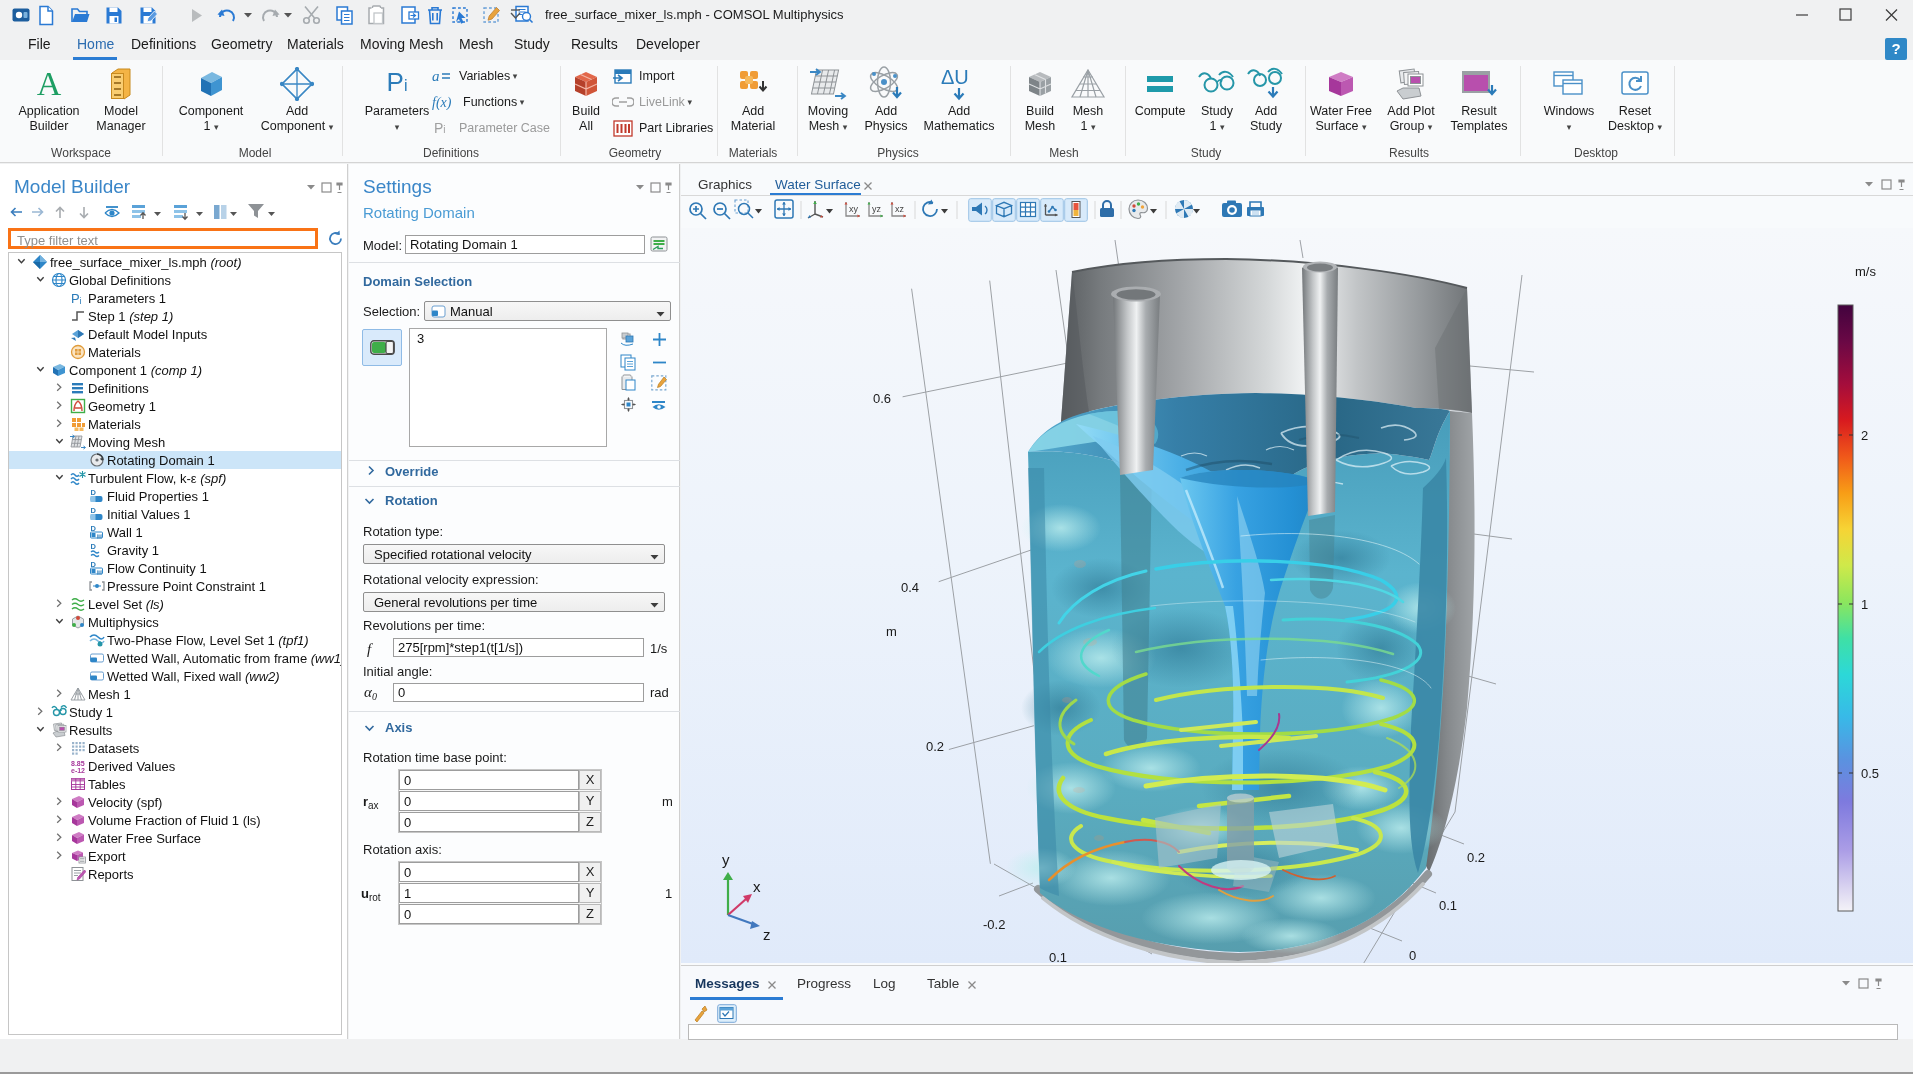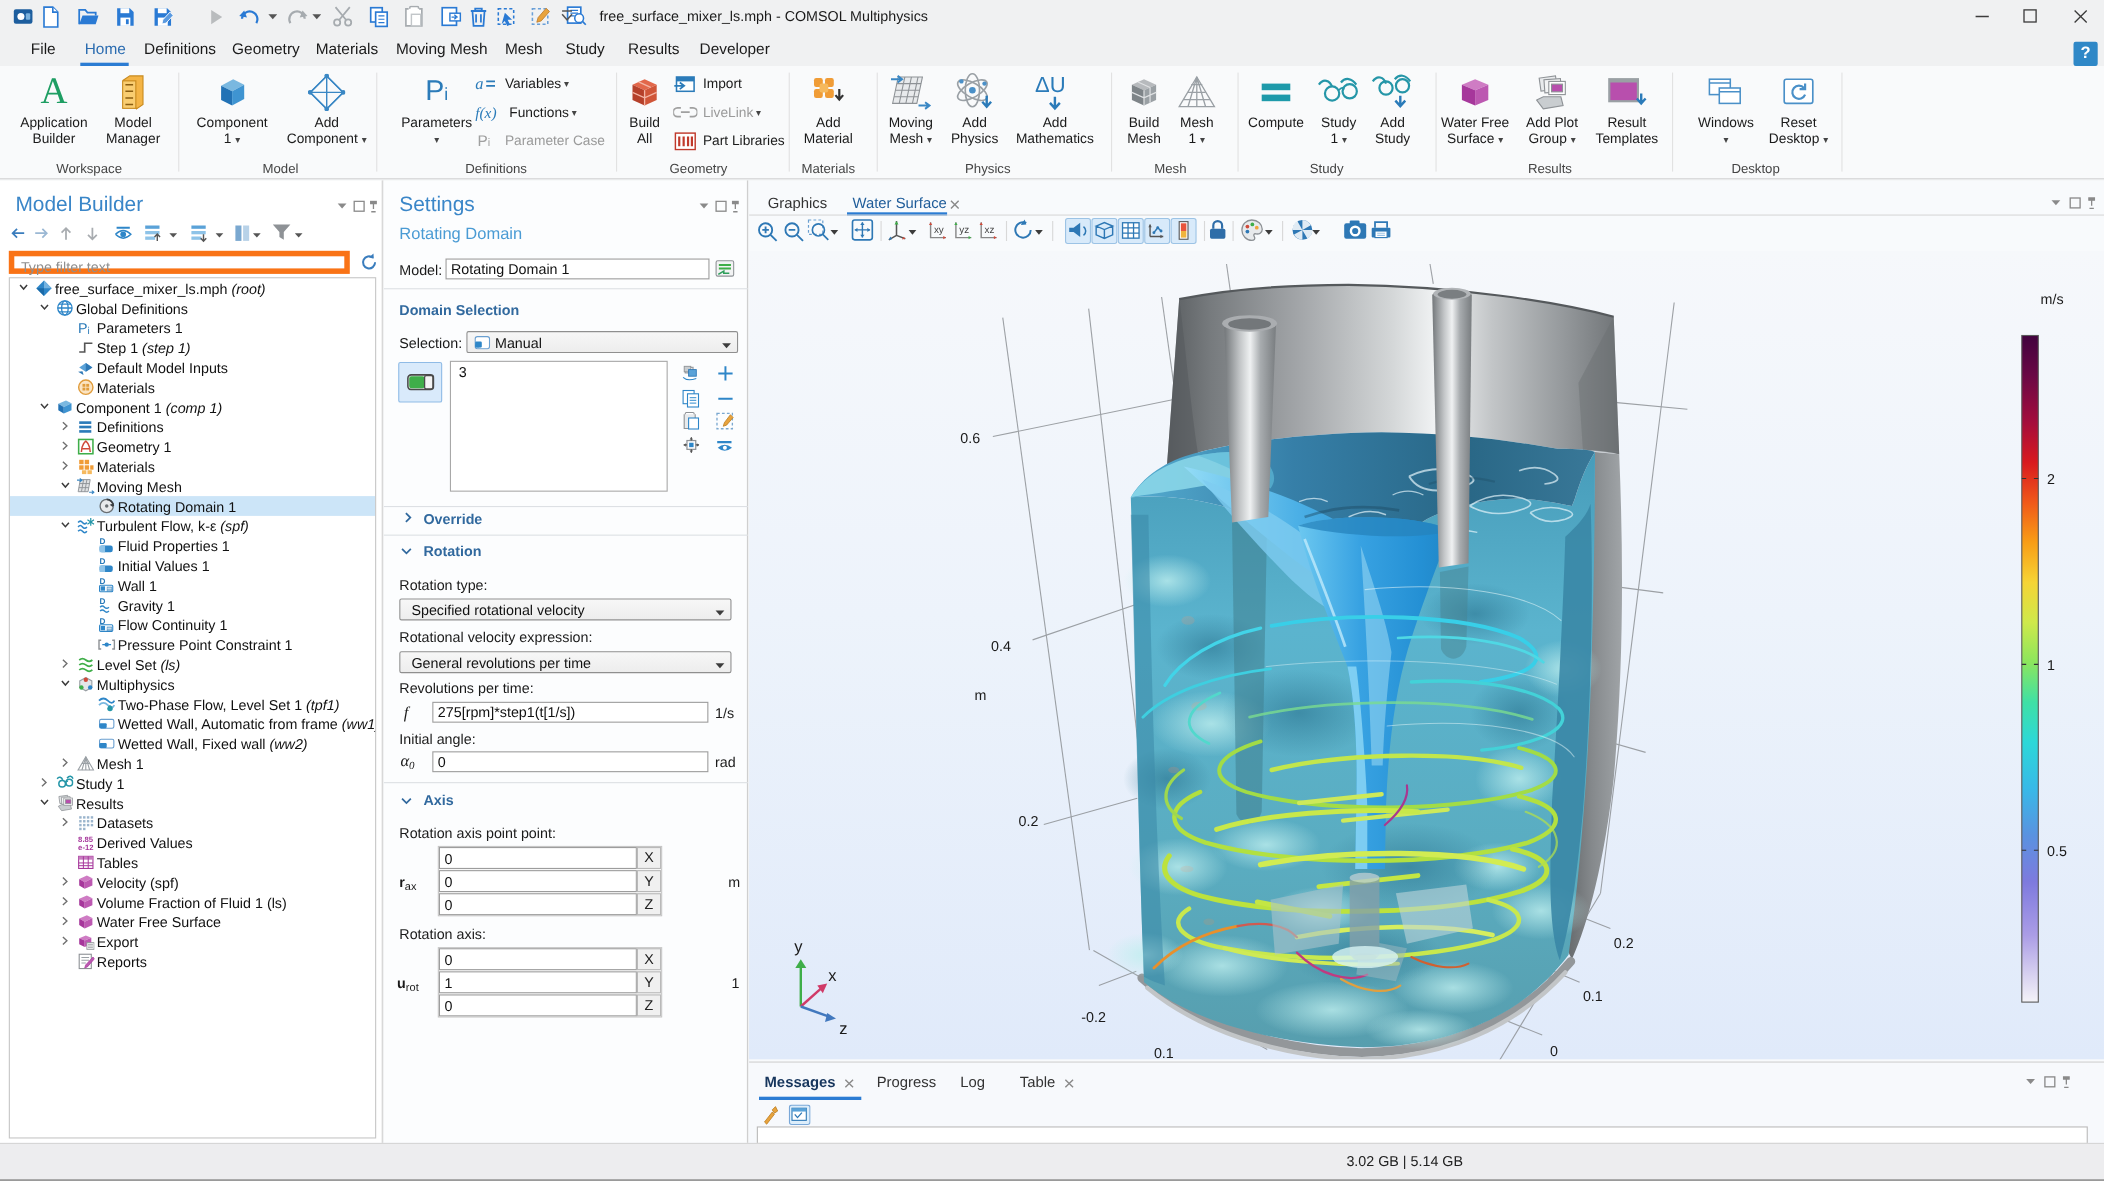--- a/index.html
+++ b/index.html
@@ -596,21 +596,21 @@
       <g transform="translate(206,2)" fill="#7aa8d0">
           <rect x="0" y="0" width="5.5" height="14"></rect>
           <rect x="7" y="0" width="5.5" height="14" fill="#b8d2e8"></rect>
         </g>
       <path transform="translate(222,9)" d="M0 0 l3.5 4 3.5 -4 z" fill="#555"></path>
       <g transform="translate(240,1)">
           <path d="M0 0 h16 l-6 7 v7 l-4 -2.5 v-4.5 z" fill="#8e9296"></path>
         </g>
       <path transform="translate(260,9)" d="M0 0 l3.5 4 3.5 -4 z" fill="#555"></path>
     </svg>
-    <div class="abs" style="left:8px;top:64px;width:310px;height:21px;border:5px solid #f97316;background:#fff;font-size:13px;color:#8f8f8f;padding:2px 6px;">Type filter text</div>
+    <div class="abs" style="left:8px;top:64px;width:310px;height:21px;border:3px solid #f97316;background:#fff;font-size:13px;color:#8f8f8f;padding:2px 6px;">Type filter text</div>
     <svg class="abs" style="left:327px;top:66px" width="17" height="17" viewBox="0 0 17 17">
         <path d="M14 8.5 a5.5 5.5 0 1 1 -2 -4.2" fill="none" stroke="#3a7dbd" stroke-width="1.8"></path>
         <path d="M12.5 0.5 l0.3 4.5 -4.4 -0.8 z" fill="#3a7dbd"></path>
       </svg>
     <div class="abs" id="treebox2">
     <div class="trow" style="top:0px">
           <svg class="chev" style="left:7px" viewBox="0 0 11 11">
             <use href="#c-open"></use>
           </svg>
           <svg class="tic" style="left:23px" viewBox="0 0 16 16">
@@ -980,21 +980,21 @@
     <div class="slbl" style="left:301px;top:477px">1/s</div>
     <div class="slbl" style="left:14px;top:500px">Initial angle:</div>
     <div class="slbl" style="left:15px;top:520px;font-style:italic;font-family:'Liberation Serif',serif;font-size:15px;">α<span style="font-size:10px;vertical-align:-3px">0</span></div>
     <div class="sfield" style="left:44px;top:519px;width:251px;height:19px">0</div>
     <div class="slbl" style="left:301px;top:521px">rad</div>
     <div class="hline" style="left:0px;top:547px;width:331px"></div>
     <svg class="abs" style="left:15px;top:559px" width="11" height="11" viewBox="0 0 11 11">
         <path d="M1.5 3 l4 4 4 -4" fill="none" stroke="#31699e" stroke-width="1.6"></path>
       </svg>
     <div class="shead" style="left:36px;top:556px">Axis</div>
-    <div class="slbl" style="left:14px;top:586px">Rotation axis point point:</div>
+    <div class="slbl" style="left:14px;top:586px">Rotation time base point:</div>
     <div class="abs" style="left:49px;top:605px;width:204px;height:64px;background:#f7f7f7;border:1px solid #c6c6c6;"></div>
     <div class="sfield" style="left:50px;top:606px;width:180px;height:20px">0</div>
       <div class="xyz" style="left:230px;top:606px;width:22px;height:20px">X</div>
     <div class="sfield" style="left:50px;top:627px;width:180px;height:20px">0</div>
       <div class="xyz" style="left:230px;top:627px;width:22px;height:20px">Y</div>
     <div class="sfield" style="left:50px;top:648px;width:180px;height:20px">0</div>
       <div class="xyz" style="left:230px;top:648px;width:22px;height:20px">Z</div>
     <div class="slbl" style="left:14px;top:630px;font-weight:700">r<span style="font-weight:400;font-size:10px;vertical-align:-3px">ax</span></div>
     <div class="slbl" style="left:313px;top:630px">m</div>
     <div class="slbl" style="left:14px;top:678px">Rotation axis:</div>
@@ -1437,17 +1437,14 @@
           <g transform="translate(24,0)">
             <rect x="0.7" y="0.7" width="18.6" height="17.6" rx="2" fill="#ddeefb" stroke="#7aa8d8"></rect>
             <rect x="3" y="3.5" width="13" height="11" fill="#fff" stroke="#2e78b5"></rect>
             <rect x="3" y="3.5" width="13" height="3" fill="#5aa2d8"></rect>
             <path d="M5.5 9 l2.5 3 4 -4.5" stroke="#2e78b5" fill="none" stroke-width="1.2"></path>
           </g>
         </svg>
       <div class="abs" style="left:7px;top:58px;width:1210px;height:16px;background:#fff;border:1px solid #b9b9b9;"></div>
     </div>
   </div>
-  <div class="abs" id="status">
-    <div class="abs" style="left:1224px;top:8px;font-size:13px;color:#222;">3.02 GB | 5.14 GB</div>
-  </div>
   <div class="abs" style="left:0;top:1072px;width:1913px;height:2px;background:#9a9a9a;"></div>
 </div>
 
 </body></html>

